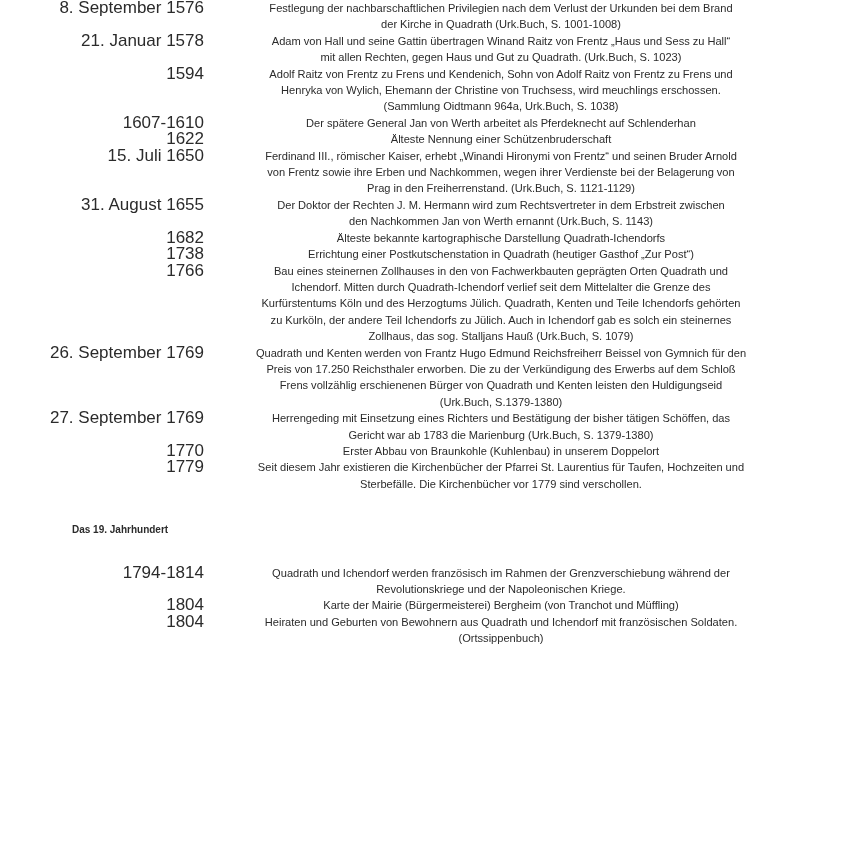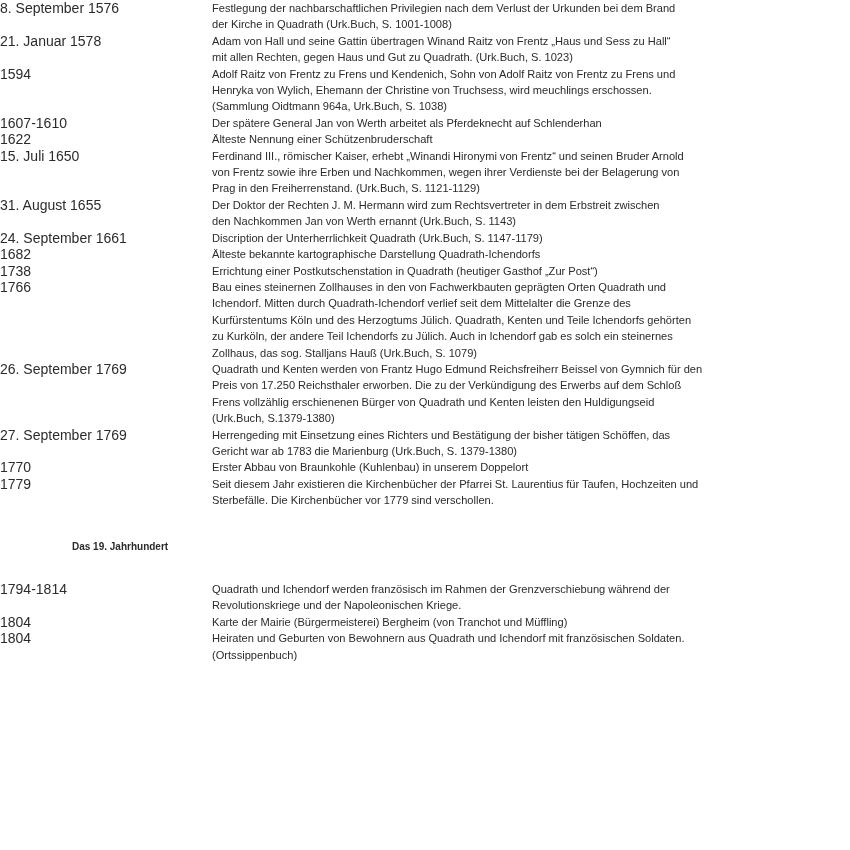--- a/index.html
+++ b/index.html
@@ -39,27 +39,28 @@
   }
   .entries col.c-date { width: 212px; }
   .entries col.c-text { width: 578px; }
 
   .entry-row > td {
     padding: 0;
     vertical-align: top;
     border: 0;
   }
   .entry-date {
+    text-align: right;
     padding-right: 8px !important;
     white-space: nowrap;
-    font-size: 14px;
+    font-size: 17px;
     line-height: 16.4px;
   }
   .entry-text {
-    text-align: left;
+    text-align: center;
     font-size: 11.1px;
     line-height: 16.4px;
     word-spacing: -0.1px;
   }
   .entry-text p {
     margin: 0;
     padding: 0;
   }
 
   
@@ -127,26 +128,20 @@
               <p>Ferdinand III., römischer Kaiser, erhebt „Winandi Hironymi von Frentz“ und seinen Bruder Arnold</p>
               <p>von Frentz sowie ihre Erben und Nachkommen, wegen ihrer Verdienste bei der Belagerung von</p>
               <p>Prag in den Freiherrenstand. (Urk.Buch, S. 1121-1129)</p>
             </td>
           </tr>
           <tr class="entry-row">
             <td class="entry-date">31. August 1655</td>
             <td class="entry-text">
               <p>Der Doktor der Rechten J. M. Hermann wird zum Rechtsvertreter in dem Erbstreit zwischen</p>
               <p>den Nachkommen Jan von Werth ernannt (Urk.Buch, S. 1143)</p>
-            </td>
-          </tr>
-          <tr class="entry-row">
-            <td class="entry-date">24. September 1661</td>
-            <td class="entry-text">
-              <p>Discription der Unterherrlichkeit Quadrath (Urk.Buch, S. 1147-1179)</p>
             </td>
           </tr>
           <tr class="entry-row">
             <td class="entry-date">1682</td>
             <td class="entry-text">
               <p>Älteste bekannte kartographische Darstellung Quadrath-Ichendorfs</p>
             </td>
           </tr>
           <tr class="entry-row">
             <td class="entry-date">1738</td>

